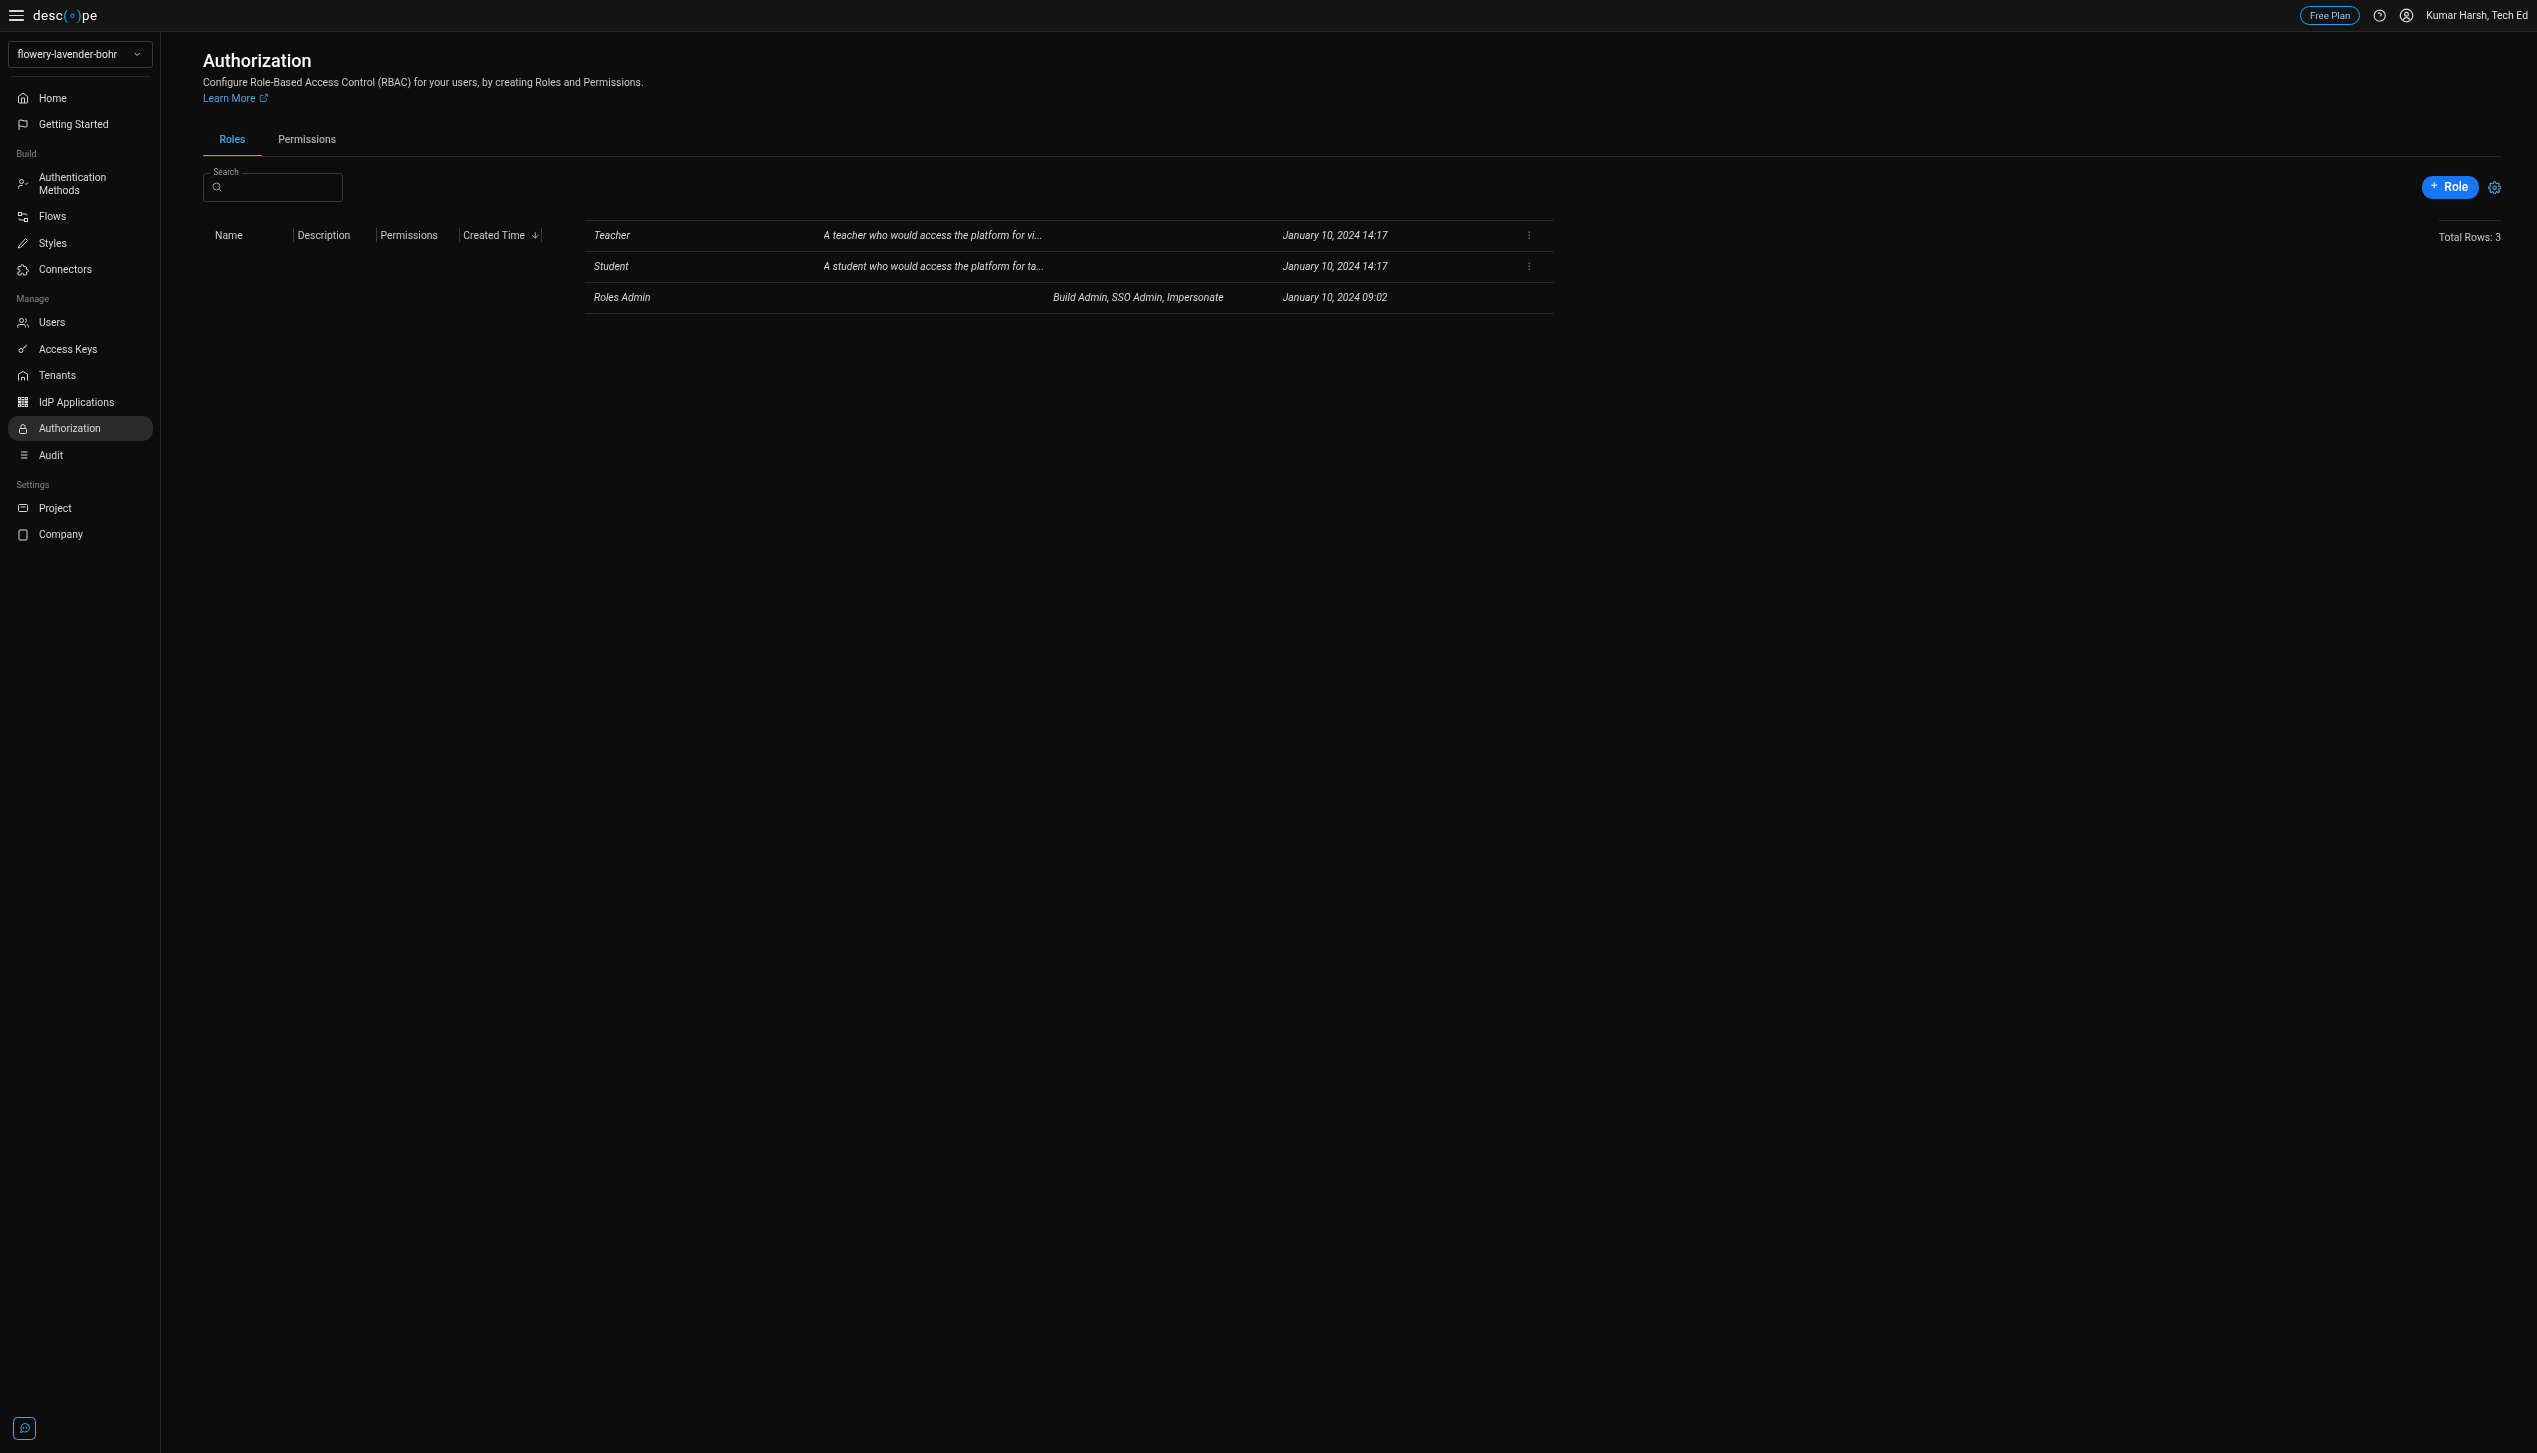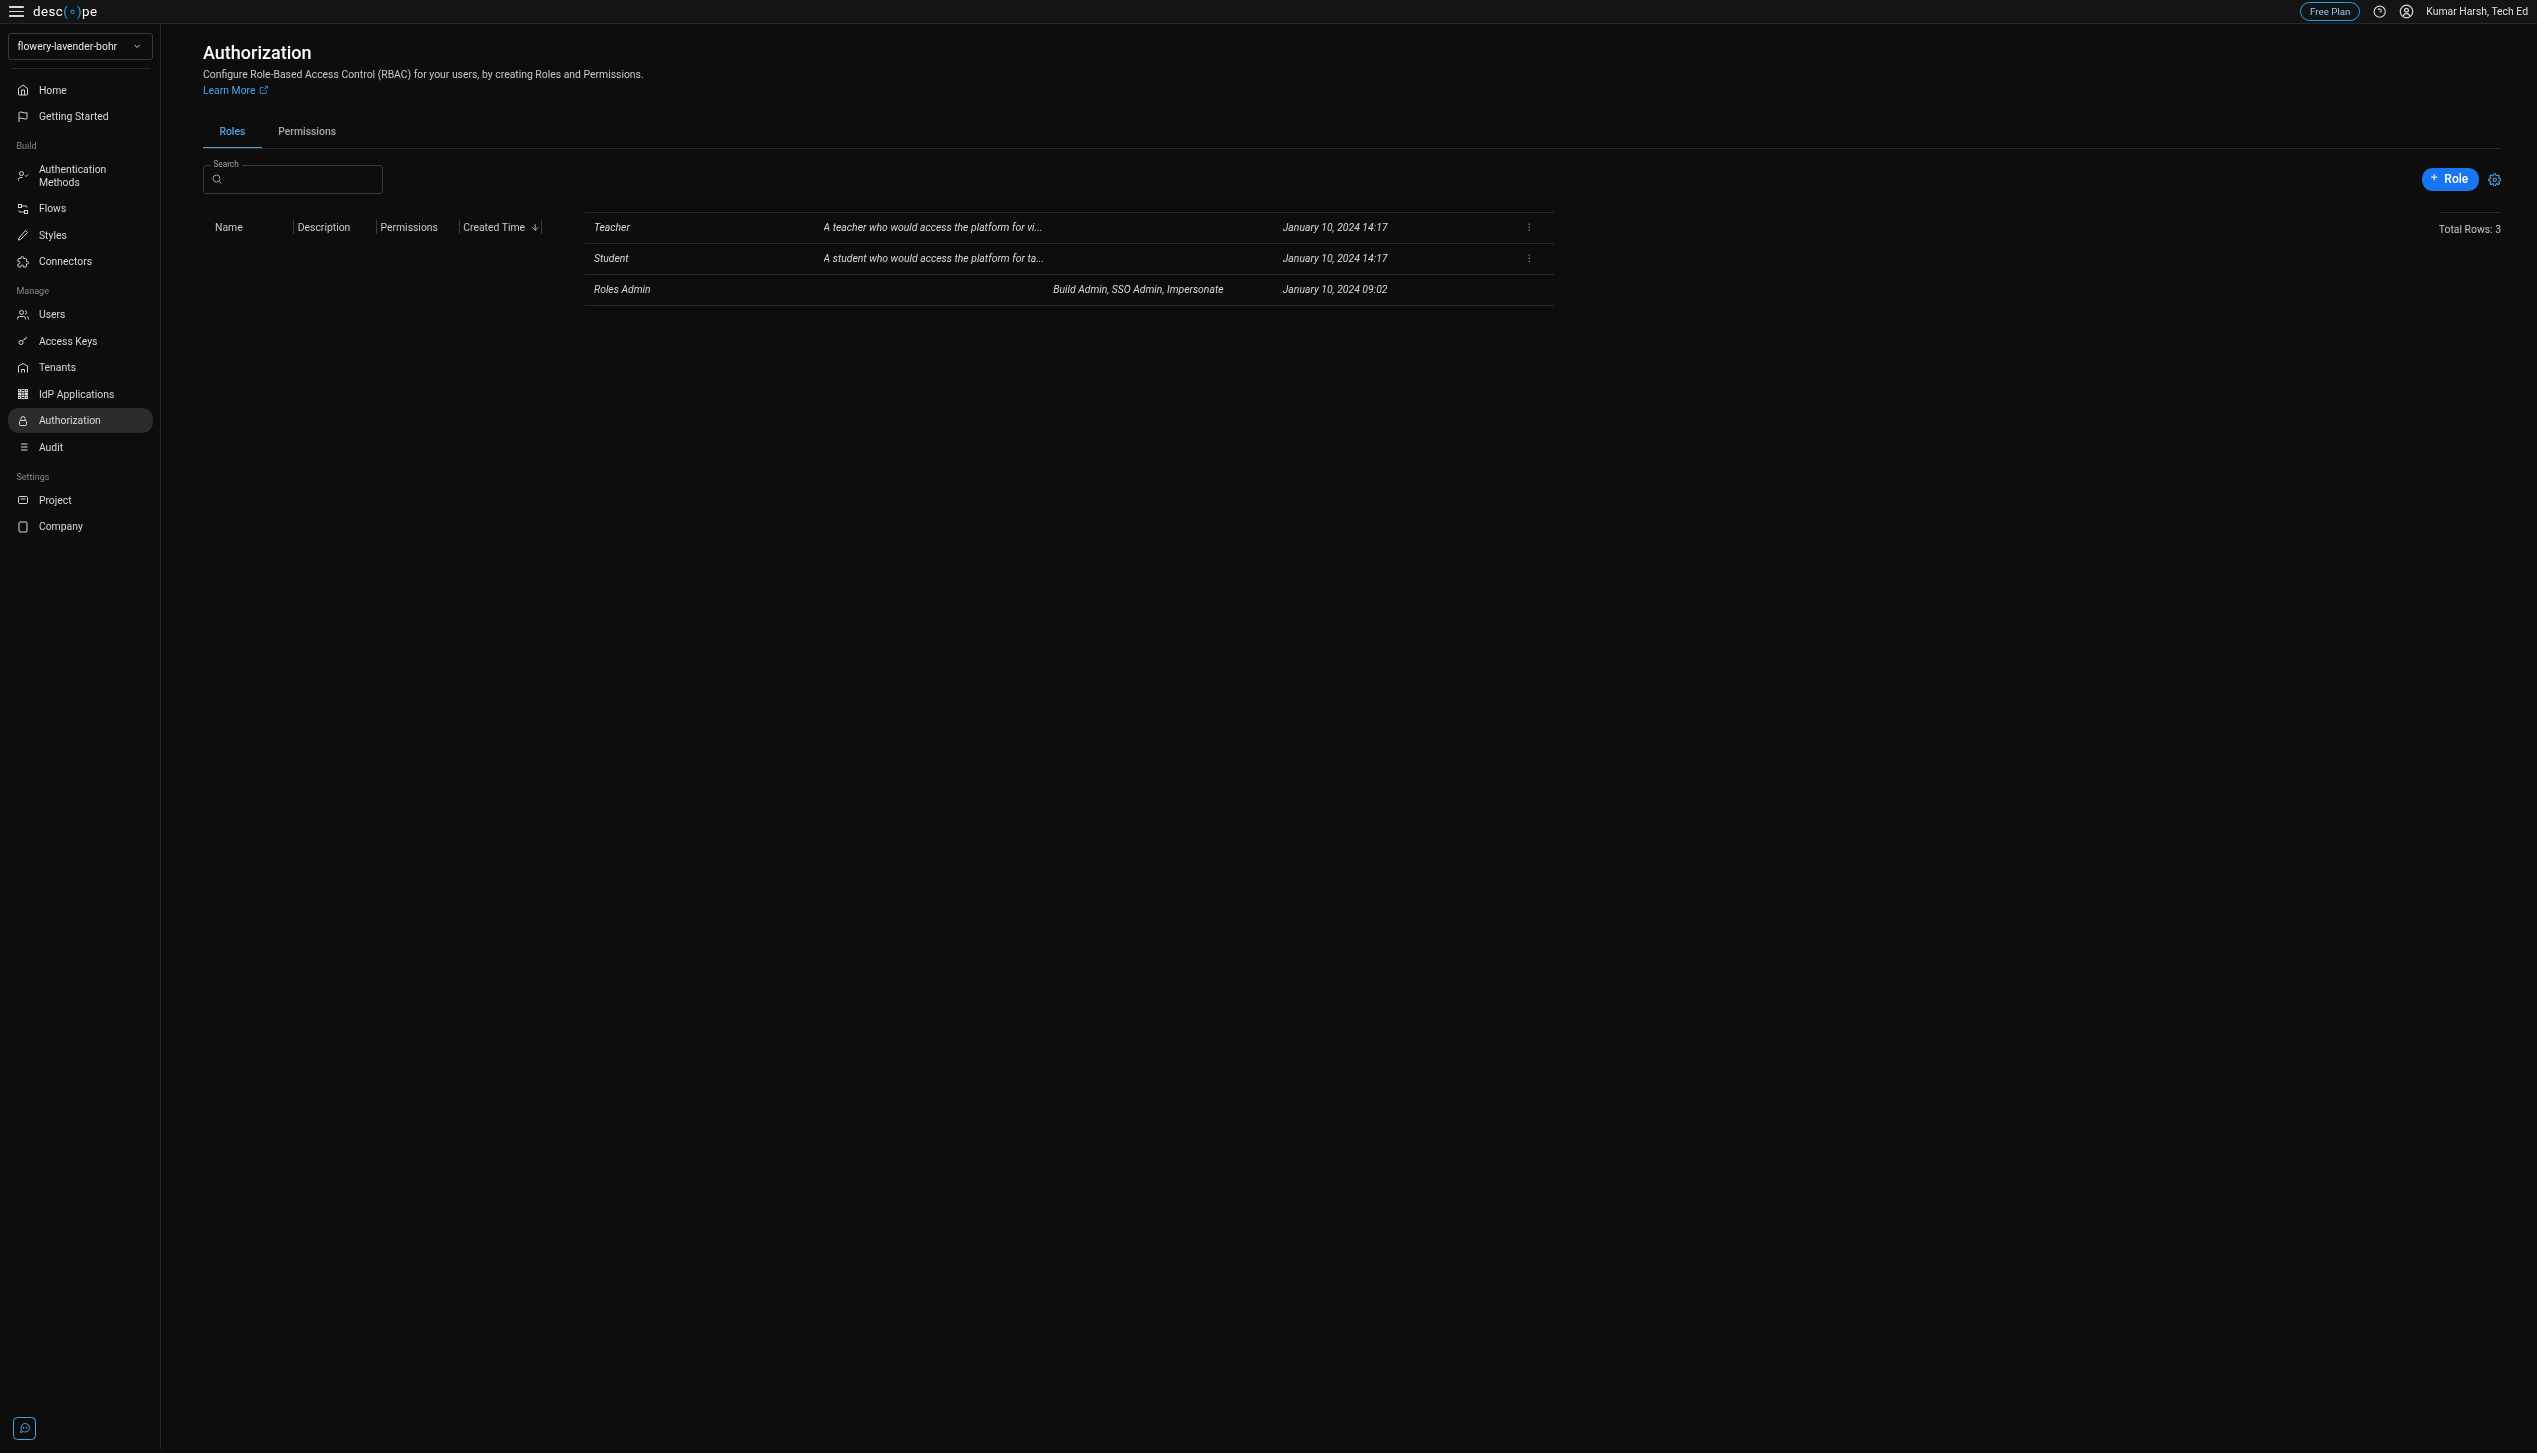--- a/index.html
+++ b/index.html
@@ -1,17 +1,17 @@
 <!DOCTYPE html>
 <html style="font-size:12px"><head>
 <meta charset="utf-8">
 <style>
 * { box-sizing: border-box; margin: 0; padding: 0; font-family: -apple-system, BlinkMacSystemFont, "Segoe UI", Roboto, Helvetica, Arial, sans-serif; }
 body { background: #0d0d0d; color: #d8d8d8; font-size: 10.4px; overflow: hidden; height: 100vh; }
-.header { height: 24px; background: #141414; border-bottom: 0.7px solid #2a2a2a; display: flex; align-items: center; padding: 0 9px; justify-content: space-between; }
+.header { height: 32px; background: #141414; border-bottom: 0.7px solid #2a2a2a; display: flex; align-items: center; padding: 0 9px; justify-content: space-between; }
 .header-left { display: flex; align-items: center; gap: 9px; }
 .menu-icon { width: 15px; height: 10.4px; display: flex; flex-direction: column; justify-content: space-between; cursor: pointer; }
 .menu-icon span { height: 1.5px; background: #d8d8d8; border-radius: 0.7px; }
 .logo { font-size: 13.4px; font-weight: 400; color: #fff; letter-spacing: 0.4px; }
 .logo .accent { color: #1da1f2; }
 .header-right { display: flex; align-items: center; gap: 12px; }
 .free-plan { border: 0.7px solid #1da1f2; color: #90caf9; padding: 3px 9px; border-radius: 10.4px; font-size: 9.7px; cursor: pointer; background: transparent; }
 .icon-btn { width: 15px; height: 15px; display: flex; align-items: center; justify-content: center; cursor: pointer; color: #d8d8d8; }
 .user-name { font-size: 10.4px; color: #e0e0e0; }
 .layout { display: flex; height: calc(100vh - 28px); }
@@ -23,21 +23,21 @@
 .nav-icon { width: 12px; height: 12px; flex-shrink: 0; display: flex; align-items: center; justify-content: center; }
 .section-label { font-size: 9px; color: #888; padding: 10.4px 9px 6px; }
 .main { flex: 1; display: flex; flex-direction: column; padding: 18px 36px 0 42px; overflow: hidden; }
 .page-title { font-size: 18px; font-weight: 500; color: #fff; margin-bottom: 4.5px; }
 .page-subtitle { font-size: 10.4px; color: #c8c8c8; margin-bottom: 1.5px; }
 .learn-more { color: #4fa3e3; font-size: 10.4px; text-decoration: none; display: inline-flex; align-items: center; gap: 3px; cursor: pointer; margin-top: 1.5px; }
 .tabs { display: flex; border-bottom: 0.7px solid #2a2a2a; margin-top: 18px; }
 .tab { padding: 10.4px 16.4px 9px; cursor: pointer; font-size: 10.4px; color: #a8a8a8; border-bottom: 1.5px solid transparent; font-weight:500;}
 .tab.active { color: #4fa3e3; border-bottom-color: #4fa3e3; }
 .toolbar { display: flex; justify-content: space-between; align-items: center; margin-top: 16.4px; }
-.search-wrap { position: relative; width: 180px; border-radius: 11px; }
+.search-wrap { position: relative; width: 140px; border-radius: 11px; }
 .search-label { position: absolute; top: -6px; left: 7.5px; background: #0d0d0d; padding: 0 3px; font-size: 8.2px; color: #a0a0a0; }
 .search-input-box { border: 0.7px solid #3a3a3a; border-radius: 3px; padding: 6.7px 7.5px 6.7px 24px; width: 100%; background: transparent; color: #e0e0e0; font-size: 10.4px; }
 .search-icon-inner { position: absolute; left: 7.5px; top: 50%; transform: translateY(-50%); color: #a0a0a0; }
 .toolbar-right { display: flex; align-items: center; gap: 9px; }
 .add-role-btn { background: #1976f2; color: #fff; border: none; padding: 4.5px 10.4px 4.5px 7.5px; border-radius: 10.4px; font-size: 12px; display: flex; align-items: flex-start; gap: 4.5px; cursor: pointer; font-weight:500;}
 .gear-btn { color: #4fa3e3; cursor: pointer; }
 .table-wrap { margin-top: 18px; flex: 1; display: flex; flex-direction: row; overflow: hidden; }
 .table-header, .table-row { display: grid; grid-template-columns: 1.0fr 1.0fr 1.0fr 1.0fr 33px; align-items: center; padding: 0 9px; }
 .table-header { height: 31px; font-size: 10.4px; color: #c8c8c8; }
 .th { padding: 0 3px; display: flex; align-items: center; gap: 4.5px; position: relative; }

